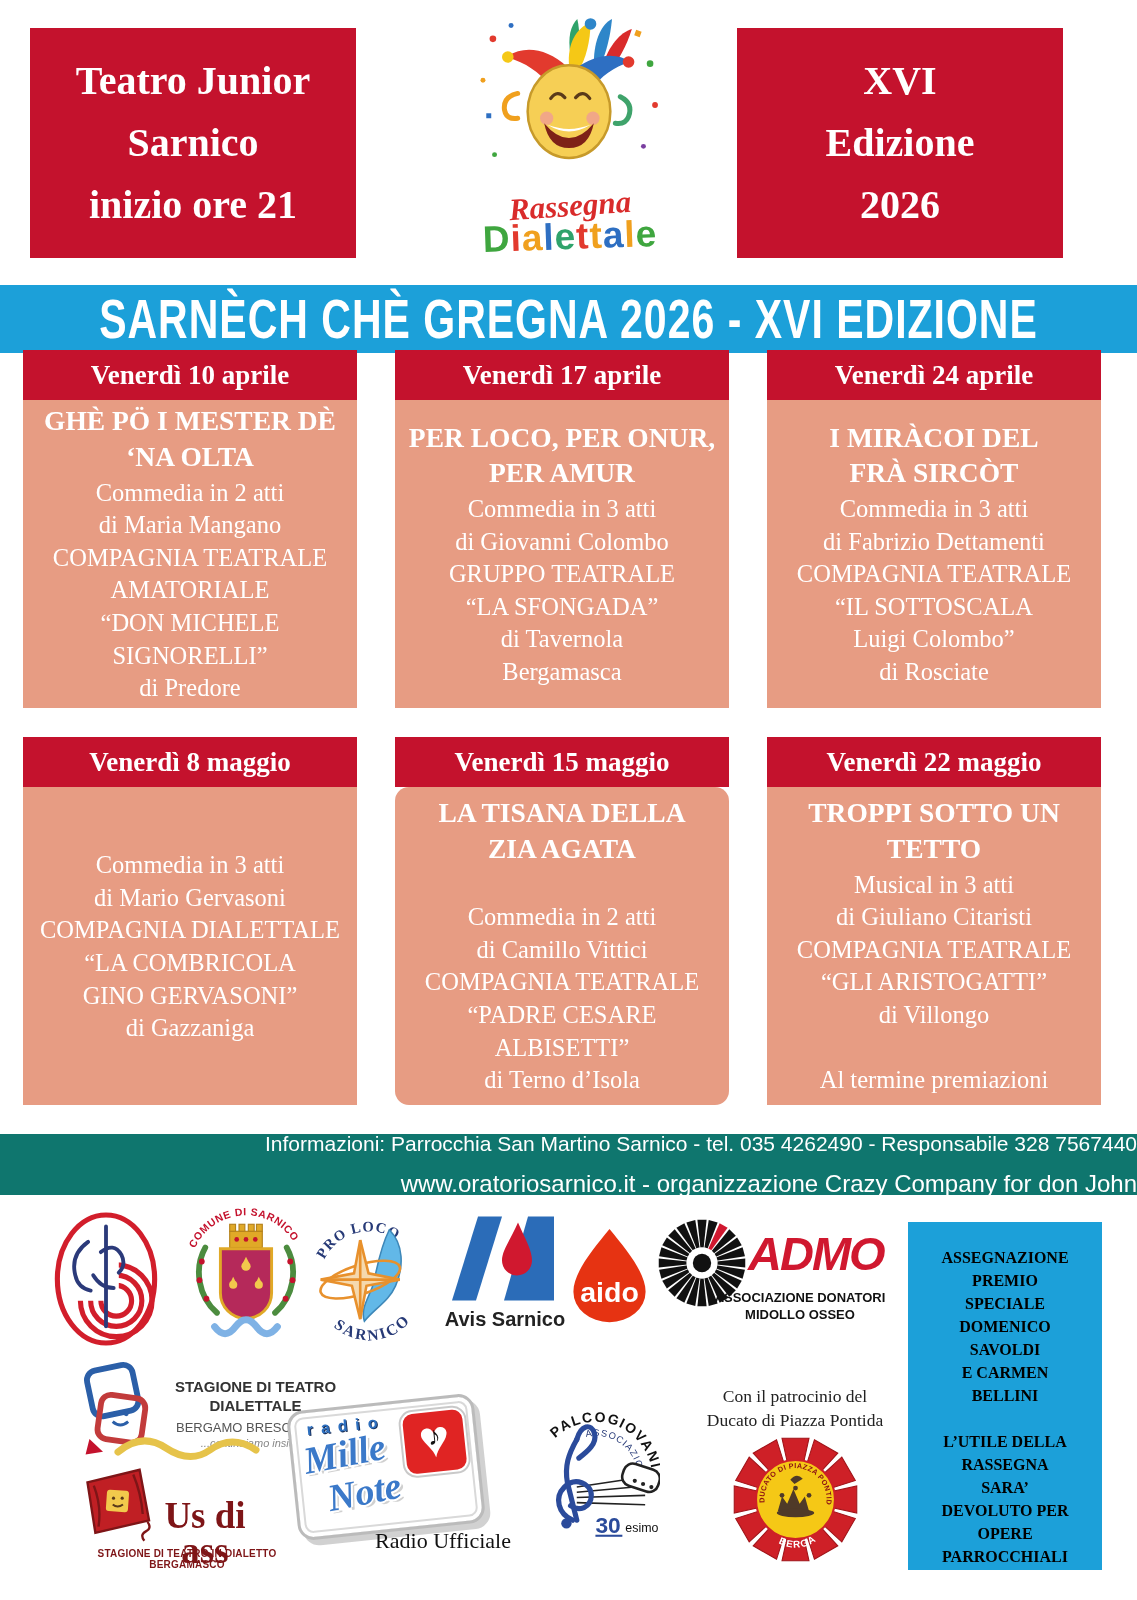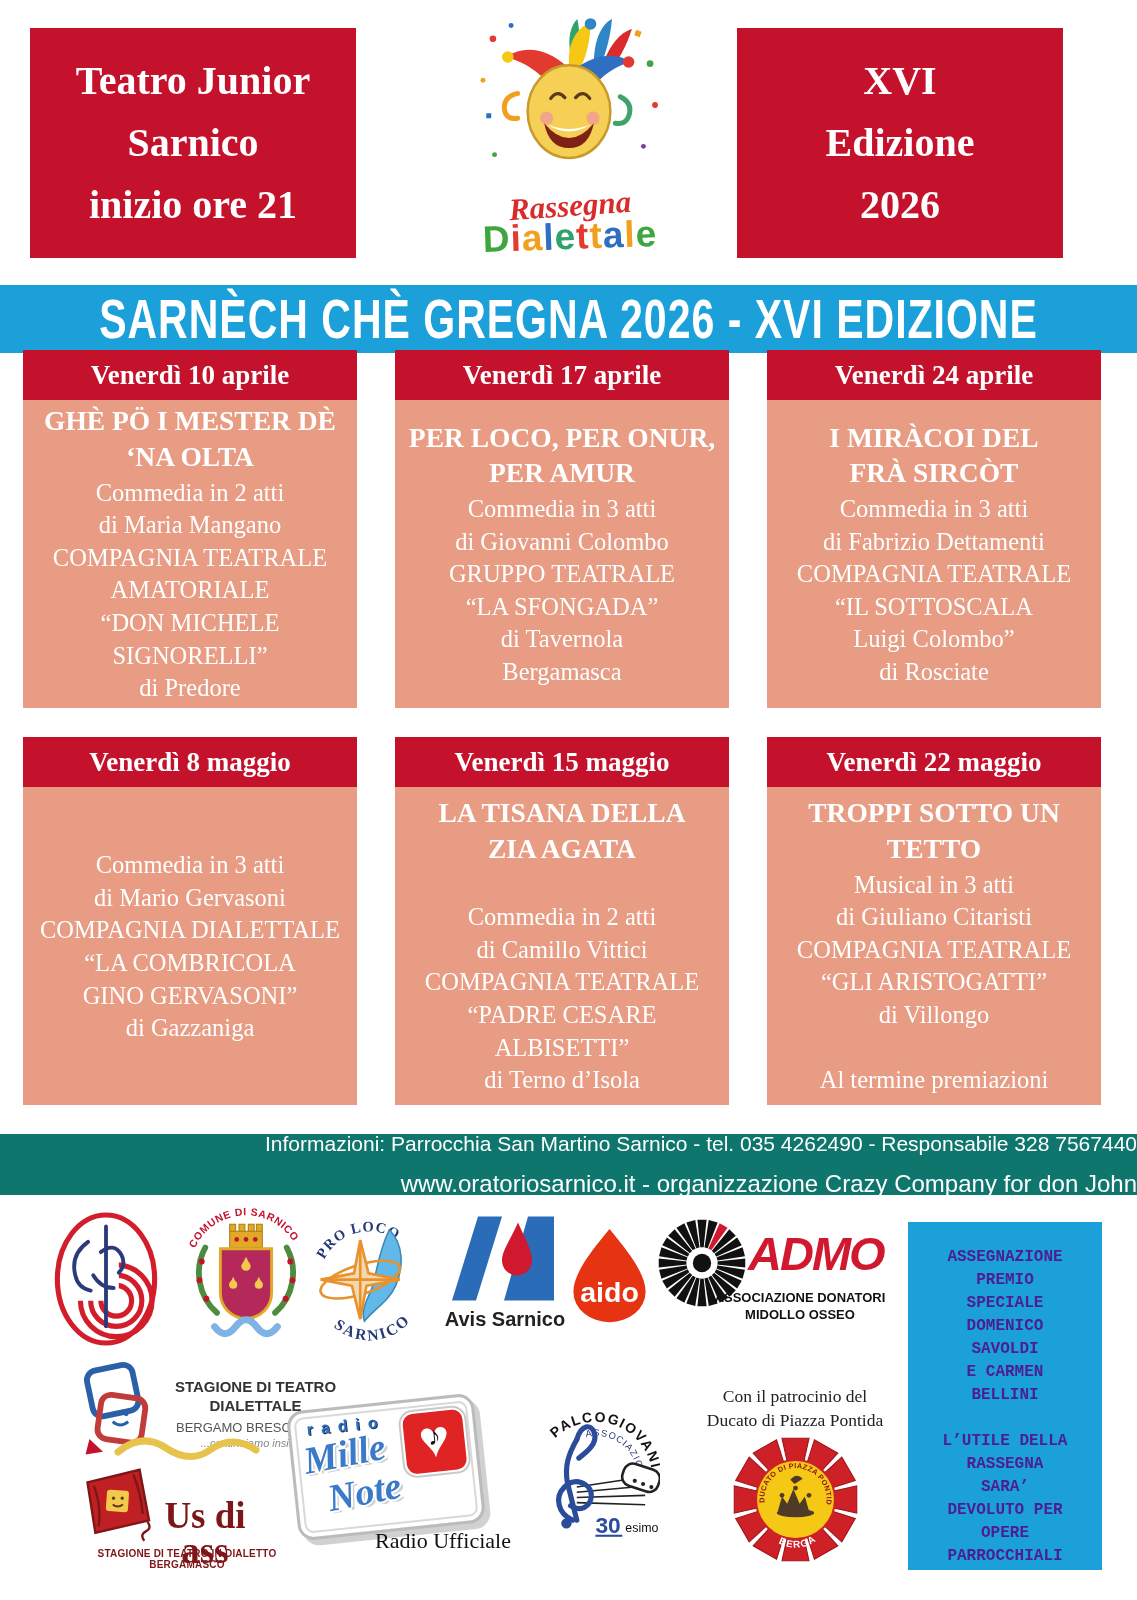--- a/index.html
+++ b/index.html
@@ -40,21 +40,21 @@
   .info-line1{font-size:21px;}
   .info-line2{font-size:24px;margin-top:14px;}
 
   
   .sans{font-family:"Liberation Sans","DejaVu Sans",sans-serif;}
   .avis-caption{font-weight:700;font-size:20px;color:#222;text-align:center;}
   .admo-word{font-family:"Liberation Sans","DejaVu Sans",sans-serif;font-weight:800;font-style:italic;
              font-size:47px;color:#D0182F;letter-spacing:-2px;}
   .admo-caption{font-family:"Liberation Sans","DejaVu Sans",sans-serif;font-weight:700;font-size:13px;
                 color:#111;text-align:center;line-height:1.3;}
-  .award-box{background:#1CA0D9;color:#4c1d95;font-family:Liberation Mono, monospace;
+  .award-box{background:#1CA0D9;color:#000000;font-family:Liberation Serif, serif;
              font-weight:700;font-size:16px;line-height:23px;text-align:center;box-sizing:border-box;padding-top:24px;}
   .stagione-title{font-family:"Liberation Sans","DejaVu Sans",sans-serif;font-weight:700;font-size:15px;
                   color:#333;text-align:center;line-height:1.25;}
   .stagione-sub{font-family:"Liberation Sans","DejaVu Sans",sans-serif;font-size:13px;color:#555;
                 text-align:center;margin-top:4px;}
   .stagione-tag{font-family:"Liberation Sans","DejaVu Sans",sans-serif;font-style:italic;font-size:11px;
                 color:#888;text-align:center;margin-top:2px;}
   .usdiass-word{font-weight:700;font-size:37px;line-height:.95;color:#7E1517;text-align:center;}
   .usdiass-caption{font-family:"Liberation Sans","DejaVu Sans",sans-serif;font-weight:700;font-size:10px;
                    color:#7E1517;text-align:center;letter-spacing:.2px;}
@@ -168,21 +168,21 @@
       <div class="card-details pre">Commedia in 3 atti
 di Mario Gervasoni
 COMPAGNIA DIALETTALE
 “LA COMBRICOLA
 GINO GERVASONI”
 di Gazzaniga</div>
     </div>
   </div>
   <div class="card" style="left:395px;top:737px;">
     <div class="card-head">Venerdì 15 maggio</div>
-    <div class="card-body" style="height:318px;">
+    <div class="card-body" style="height:318px;border-radius:14px;">
       <div class="card-title pre">LA TISANA DELLA
 ZIA AGATA</div>
       <div class="card-details pre">
 Commedia in 2 atti
 di Camillo Vittici
 COMPAGNIA TEATRALE
 “PADRE CESARE ALBISETTI”
 di Terno d’Isola</div>
     </div>
   </div>

